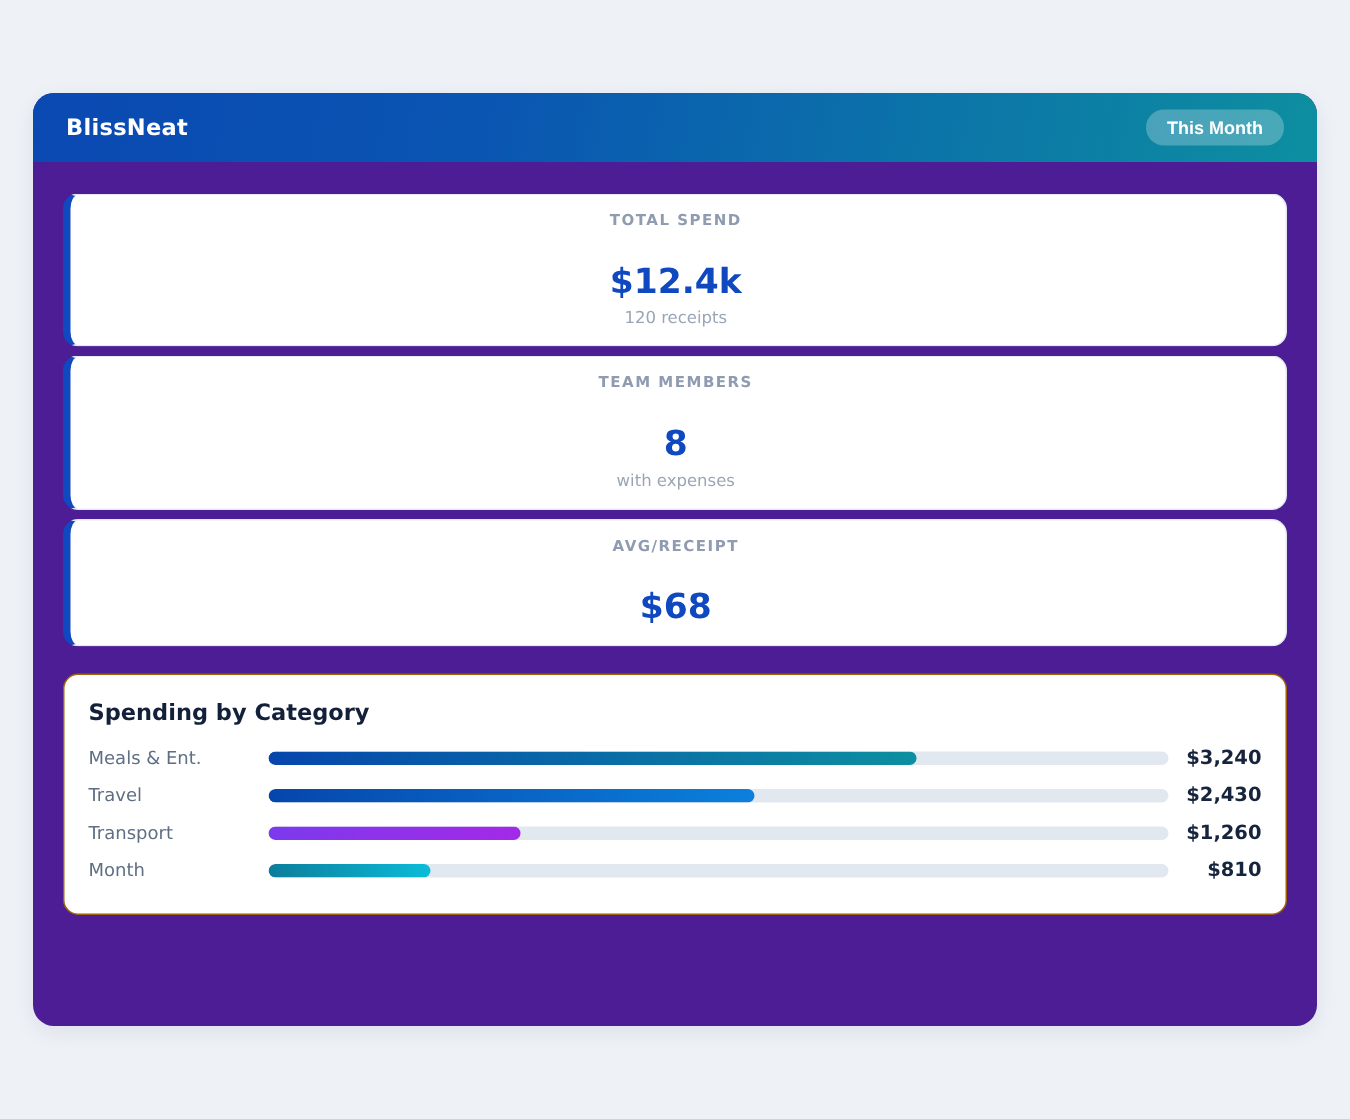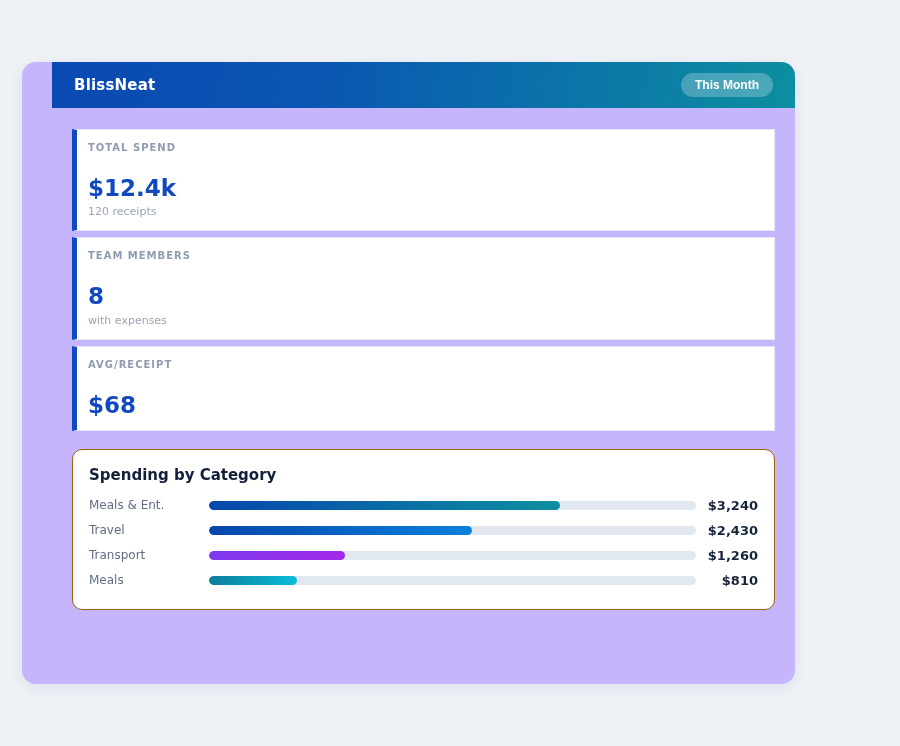--- a/index.html
+++ b/index.html
@@ -5,26 +5,25 @@
   * { margin: 0; padding: 0; box-sizing: border-box; }
   html, body {
     width: 900px; height: 746px;
     background: #eef1f6;
     font-family: "DejaVu Sans", "Liberation Sans", sans-serif;
     overflow: hidden;
   }
   .app-card {
     position: absolute;
     left: 22px; top: 62px;
-    width: 773px; height: 622px;
-    background: #c4b5fd;
+    width: 856px; height: 622px;
+    background: #4c1d95;
     border-radius: 14px;
     box-shadow: 0 4px 14px rgba(30,50,90,.08);
     overflow: hidden;
-    padding-left: 30px;
   }
   .app-header {
     height: 46px;
     background: linear-gradient(100deg, #0a49b2 0%, #0a55b2 35%, #0d8fa0 100%);
     display: flex; align-items: center; justify-content: space-between;
     padding: 0 22px;
   }
   .app-title { color: #fff; font-size: 15px; font-weight: bold; letter-spacing: .2px; }
   .period-badge {
     background: rgba(255,255,255,.25);
@@ -32,22 +31,23 @@
     padding: 5px 14px; border-radius: 999px;
     border: none; cursor: pointer;
   }
   .app-body { padding: 21px 20px 20px 20px; }
 
   .stats { display: flex; flex-direction: column; gap: 6px; }
   .stat-card {
     background: #fff;
     border: 1px solid #e3e9f1;
     border-left: 5px solid var(--accent, #0b4ab8);
-    border-radius: 0;
+    border-radius: 10px;
     padding: 12px 14px 12px 11px;
+    text-align: center;
   }
   .stat-label {
     font-size: 10px; font-weight: bold; color: #8f9bb0;
     text-transform: uppercase; letter-spacing: 1px;
   }
   .stat-value {
     margin-top: 23px;
     font-size: 23px; font-weight: bold; line-height: 1.1;
     color: var(--accent, #1048c0);
   }
@@ -124,21 +124,21 @@
             <div class="chart-row-value">$2,430</div>
           </div>
           <div class="chart-row">
             <div class="chart-row-label">Transport</div>
             <div class="bar-track">
               <div class="bar-fill" style="width: 28%; --from: #7c3aed; --to: #a329e8;"></div>
             </div>
             <div class="chart-row-value">$1,260</div>
           </div>
           <div class="chart-row">
-            <div class="chart-row-label">Meals</div>
+            <div class="chart-row-label">Month</div>
             <div class="bar-track">
               <div class="bar-fill" style="width: 18%; --from: #0c7d9c; --to: #0bbcd8;"></div>
             </div>
             <div class="chart-row-value">$810</div>
           </div>
         </div>
     </div>
   </div>
 </div>
 

